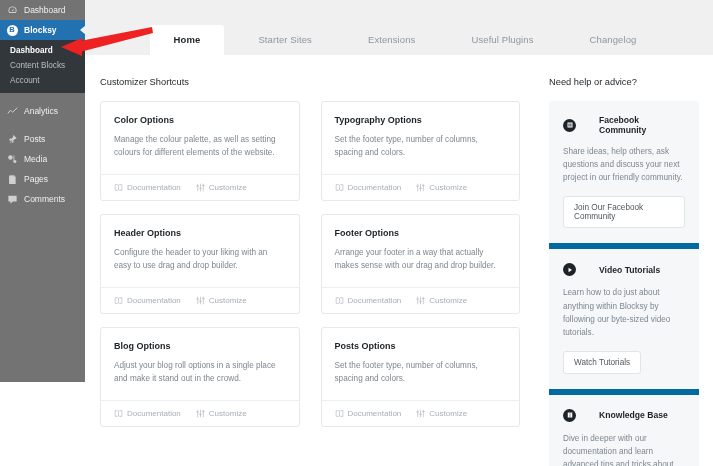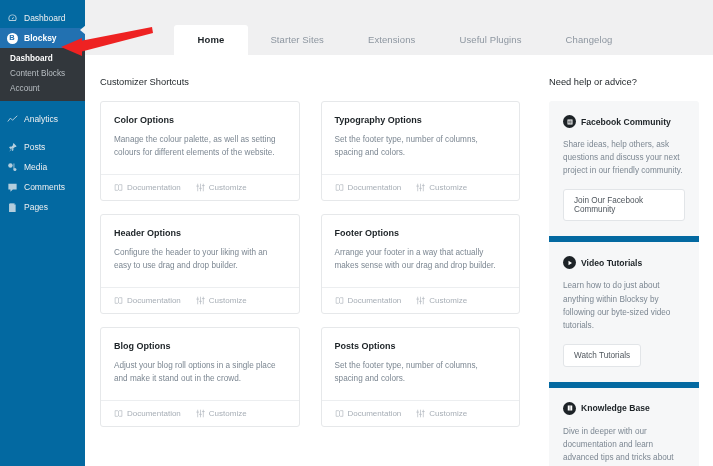--- a/index.html
+++ b/index.html
@@ -6,23 +6,23 @@
   html, body {
     width: 713px; height: 466px;
     font-family: "Liberation Sans", sans-serif;
     background: #ffffff;
     overflow: hidden;
   }
   .app { display: flex; width: 713px; height: 466px; }
 
   
   .sidebar {
-    width: 85px; flex: 0 0 85px; height: 466px;
-    background: #0369a1; color: #f0f0f1;
-    padding-top: 8px; position: relative;
+    width: 85px; flex: 0 0 85px; height: 382px;
+    background: #737373; color: #f0f0f1;
+    padding-top: 0; position: relative;
   }
   .menu-item {
     display: flex; align-items: center; gap: 6px;
     height: 20px; padding: 0 6px; font-size: 8.5px;
     color: #f0f0f1; cursor: pointer; white-space: nowrap;
   }
   .menu-item.active { background: #2271b1; color: #fff; font-weight: bold; }
   .menu-item .mi-ico {
     width: 12px; height: 12px; flex: 0 0 12px;
     display: flex; align-items: center; justify-content: center;
@@ -55,21 +55,21 @@
     border-right: 6px solid #f0f0f1;
   }
 
   
   .main { flex: 1; height: 466px; background: #fff; position: relative; overflow: hidden; }
   .topbar {
     height: 55px; background: #f0f0f1;
     display: flex; align-items: flex-end; justify-content: center;
     gap: 0; padding-left: 10px;
   }
-  .tabs { display: flex; align-items: flex-end; gap: 0; }
+  .tabs { display: flex; align-items: flex-end; gap: 12px; }
   .tab {
     font-size: 9.5px; color: #8d96a0; padding: 9px 22px 10px 22px;
     cursor: pointer; white-space: nowrap; letter-spacing: .1px;
   }
   .tab.active {
     background: #fff; color: #1d2327; font-weight: bold;
     border-radius: 3px 3px 0 0; padding: 9px 24px 10px 24px;
   }
 
   .content { display: flex; padding: 0; height: 411px; }
@@ -93,21 +93,21 @@
   .card-link {
     display: flex; align-items: center; gap: 4px;
     font-size: 8px; color: #a7aeb6; cursor: pointer;
   }
   .card-link svg { display: block; }
 
   
   .help-panel { background: #f6f7f8; border-radius: 3px; padding: 0; }
   .help-block { padding: 14px 14px 15px 14px; }
   .help-block + .help-block { border-top: 6px solid #0369a1; }
-  .help-head { display: flex; align-items: center; gap: 5px; margin-bottom: 10px; }
+  .help-head { display: flex; align-items: center; gap: 23px; margin-bottom: 10px; }
   .help-ico {
     width: 13px; height: 13px; border-radius: 50%;
     background: #1d2327; color: #fff;
     display: flex; align-items: center; justify-content: center;
     flex: 0 0 13px;
   }
   .help-ico svg { display: block; }
   .help-title { font-size: 8.6px; font-weight: bold; color: #1d2327; }
   .help-desc { font-size: 8.2px; line-height: 1.6; color: #7c8792; margin-bottom: 12px; }
   .help-btn {
@@ -178,34 +178,34 @@
             <path d="M9.5 2h1.2v8.5H9.5z"></path>
             <circle cx="11.5" cy="11" r="2.2"></circle>
         </svg>
       </span>
       <span>Media</span>
     </div>
 
     <div class="menu-item">
       <span class="mi-ico">
         <svg width="11" height="11" viewBox="0 0 16 16" fill="#f0f0f1">
-          <path d="M2 2.5h12v8.5H8.5L5 14v-3H2z"></path>
-        </svg>
-      </span>
-      <span>Comments</span>
-    </div>
-
-    <div class="menu-item">
-      <span class="mi-ico">
-        <svg width="11" height="11" viewBox="0 0 16 16" fill="#f0f0f1">
           <path d="M4 1.5h6.5L13 4v10.5H4z" opacity=".55"></path>
           <path d="M3 2.5h6.5L12 5v9.5H3z"></path>
         </svg>
       </span>
       <span>Pages</span>
+    </div>
+
+    <div class="menu-item">
+      <span class="mi-ico">
+        <svg width="11" height="11" viewBox="0 0 16 16" fill="#f0f0f1">
+          <path d="M2 2.5h12v8.5H8.5L5 14v-3H2z"></path>
+        </svg>
+      </span>
+      <span>Comments</span>
     </div>
   </div>
 
   <div class="main">
 
     <div class="topbar">
       <div class="tabs">
         <div class="tab active">Home</div>
         <div class="tab">Starter Sites</div>
         <div class="tab">Extensions</div>

